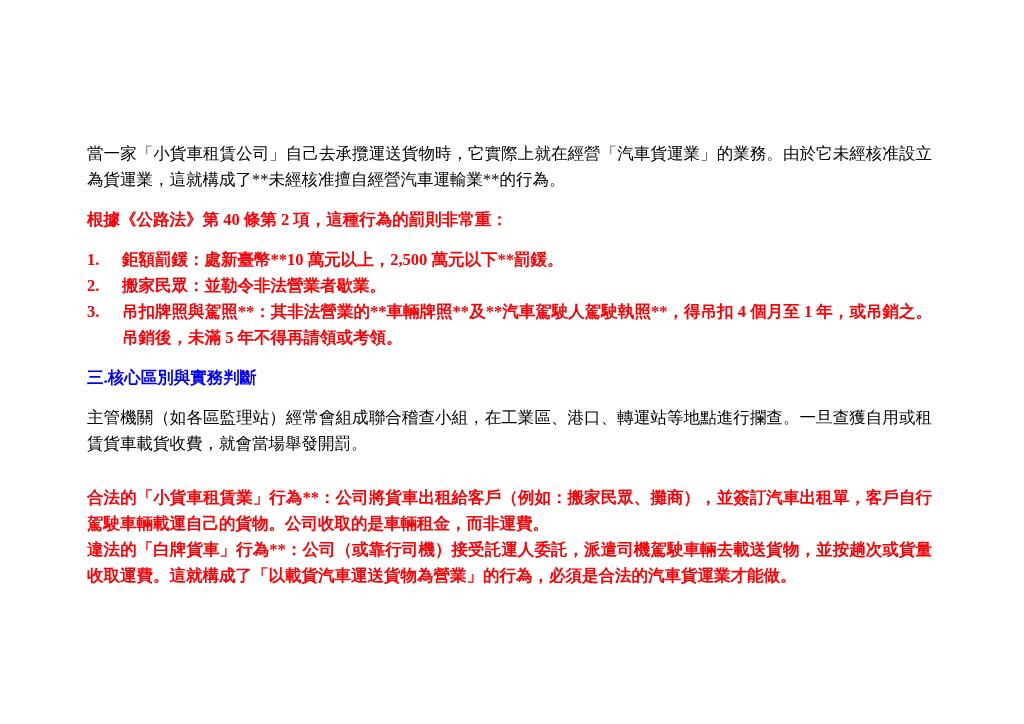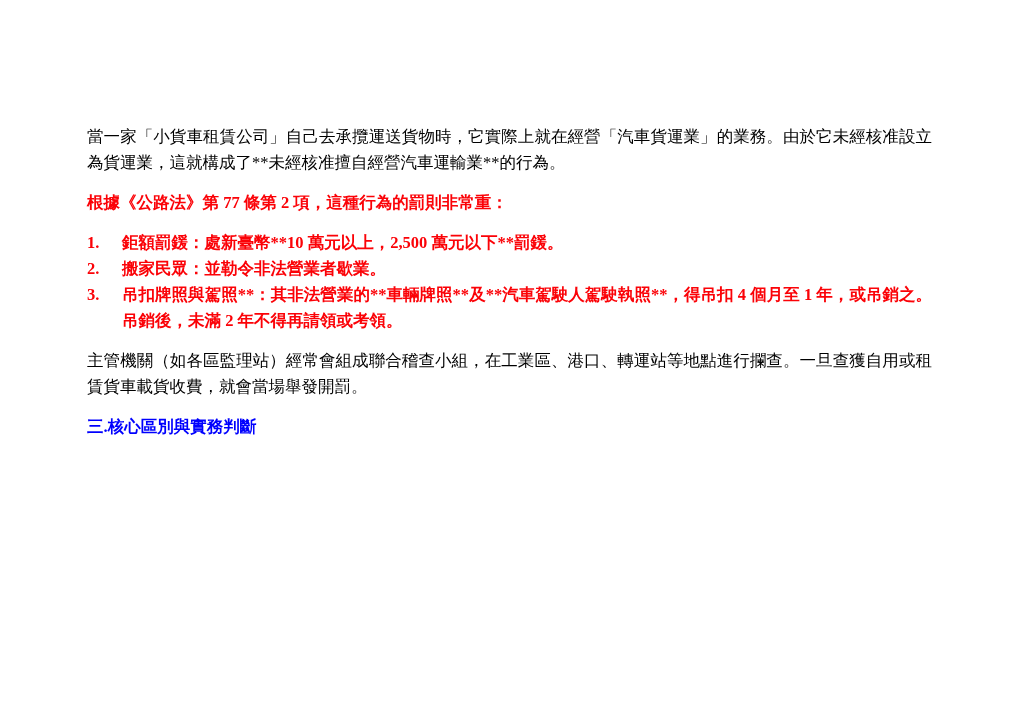--- a/index.html
+++ b/index.html
@@ -9,21 +9,21 @@
   }
   body {
     width: 1024px;
     height: 724px;
     overflow: hidden;
     font-family: "Liberation Serif", "DejaVu Serif", serif;
   }
   .doc-page {
     position: absolute;
     left: 87px;
-    top: 124px;
+    top: 141px;
     width: 845px;
     font-size: 16.5px;
     line-height: 26px;
     color: #000000;
     text-align: justify;
   }
   .block {
     margin: 0 0 14px 0;
   }
   .text-red {
@@ -55,36 +55,40 @@
     margin: 0;
   }
 </style>
 </head>
 <body>
 
 <div class="doc-page">
 
   <p class="block">當一家「小貨車租賃公司」自己去承攬運送貨物時，它實際上就在經營「汽車貨運業」的業務。由於它未經核准設立為貨運業，這就構成了**未經核准擅自經營汽車運輸業**的行為。</p>
 
-  <p class="block text-red">根據《公路法》第 77 條第 2 項，這種行為的罰則非常重：</p>
+  <p class="block text-red">根據《公路法》第 40 條第 2 項，這種行為的罰則非常重：</p>
 
   <div class="numbered-list text-red">
     <div class="list-item">
       <span class="num">1.</span>
       <span class="item-text">鉅額罰鍰：處新臺幣**10 萬元以上，2,500 萬元以下**罰鍰。</span>
     </div>
     <div class="list-item">
       <span class="num">2.</span>
       <span class="item-text">搬家民眾：並勒令非法營業者歇業。</span>
     </div>
     <div class="list-item">
       <span class="num">3.</span>
-      <span class="item-text">吊扣牌照與駕照**：其非法營業的**車輛牌照**及**汽車駕駛人駕駛執照**，得吊扣 4 個月至 1 年，或吊銷之。吊銷後，未滿 2 年不得再請領或考領。</span>
+      <span class="item-text">吊扣牌照與駕照**：其非法營業的**車輛牌照**及**汽車駕駛人駕駛執照**，得吊扣 4 個月至 1 年，或吊銷之。吊銷後，未滿 5 年不得再請領或考領。</span>
     </div>
   </div>
 
+  <p class="block text-blue">三.核心區別與實務判斷</p>
+
   <p class="block">主管機關（如各區監理站）經常會組成聯合稽查小組，在工業區、港口、轉運站等地點進行攔查。一旦查獲自用或租賃貨車載貨收費，就會當場舉發開罰。</p>
 
-  <p class="block text-blue">三.核心區別與實務判斷</p>
 
-
+  <div class="red-conclusion text-red">
+    <p class="line">合法的「小貨車租賃業」行為**：公司將貨車出租給客戶（例如：搬家民眾、攤商），並簽訂汽車出租單，客戶自行駕駛車輛載運自己的貨物。公司收取的是車輛租金，而非運費。</p>
+    <p class="line">違法的「白牌貨車」行為**：公司（或靠行司機）接受託運人委託，派遣司機駕駛車輛去載送貨物，並按趟次或貨量收取運費。這就構成了「以載貨汽車運送貨物為營業」的行為，必須是合法的汽車貨運業才能做。</p>
+  </div>
 
 </div>
 
 </body></html>

